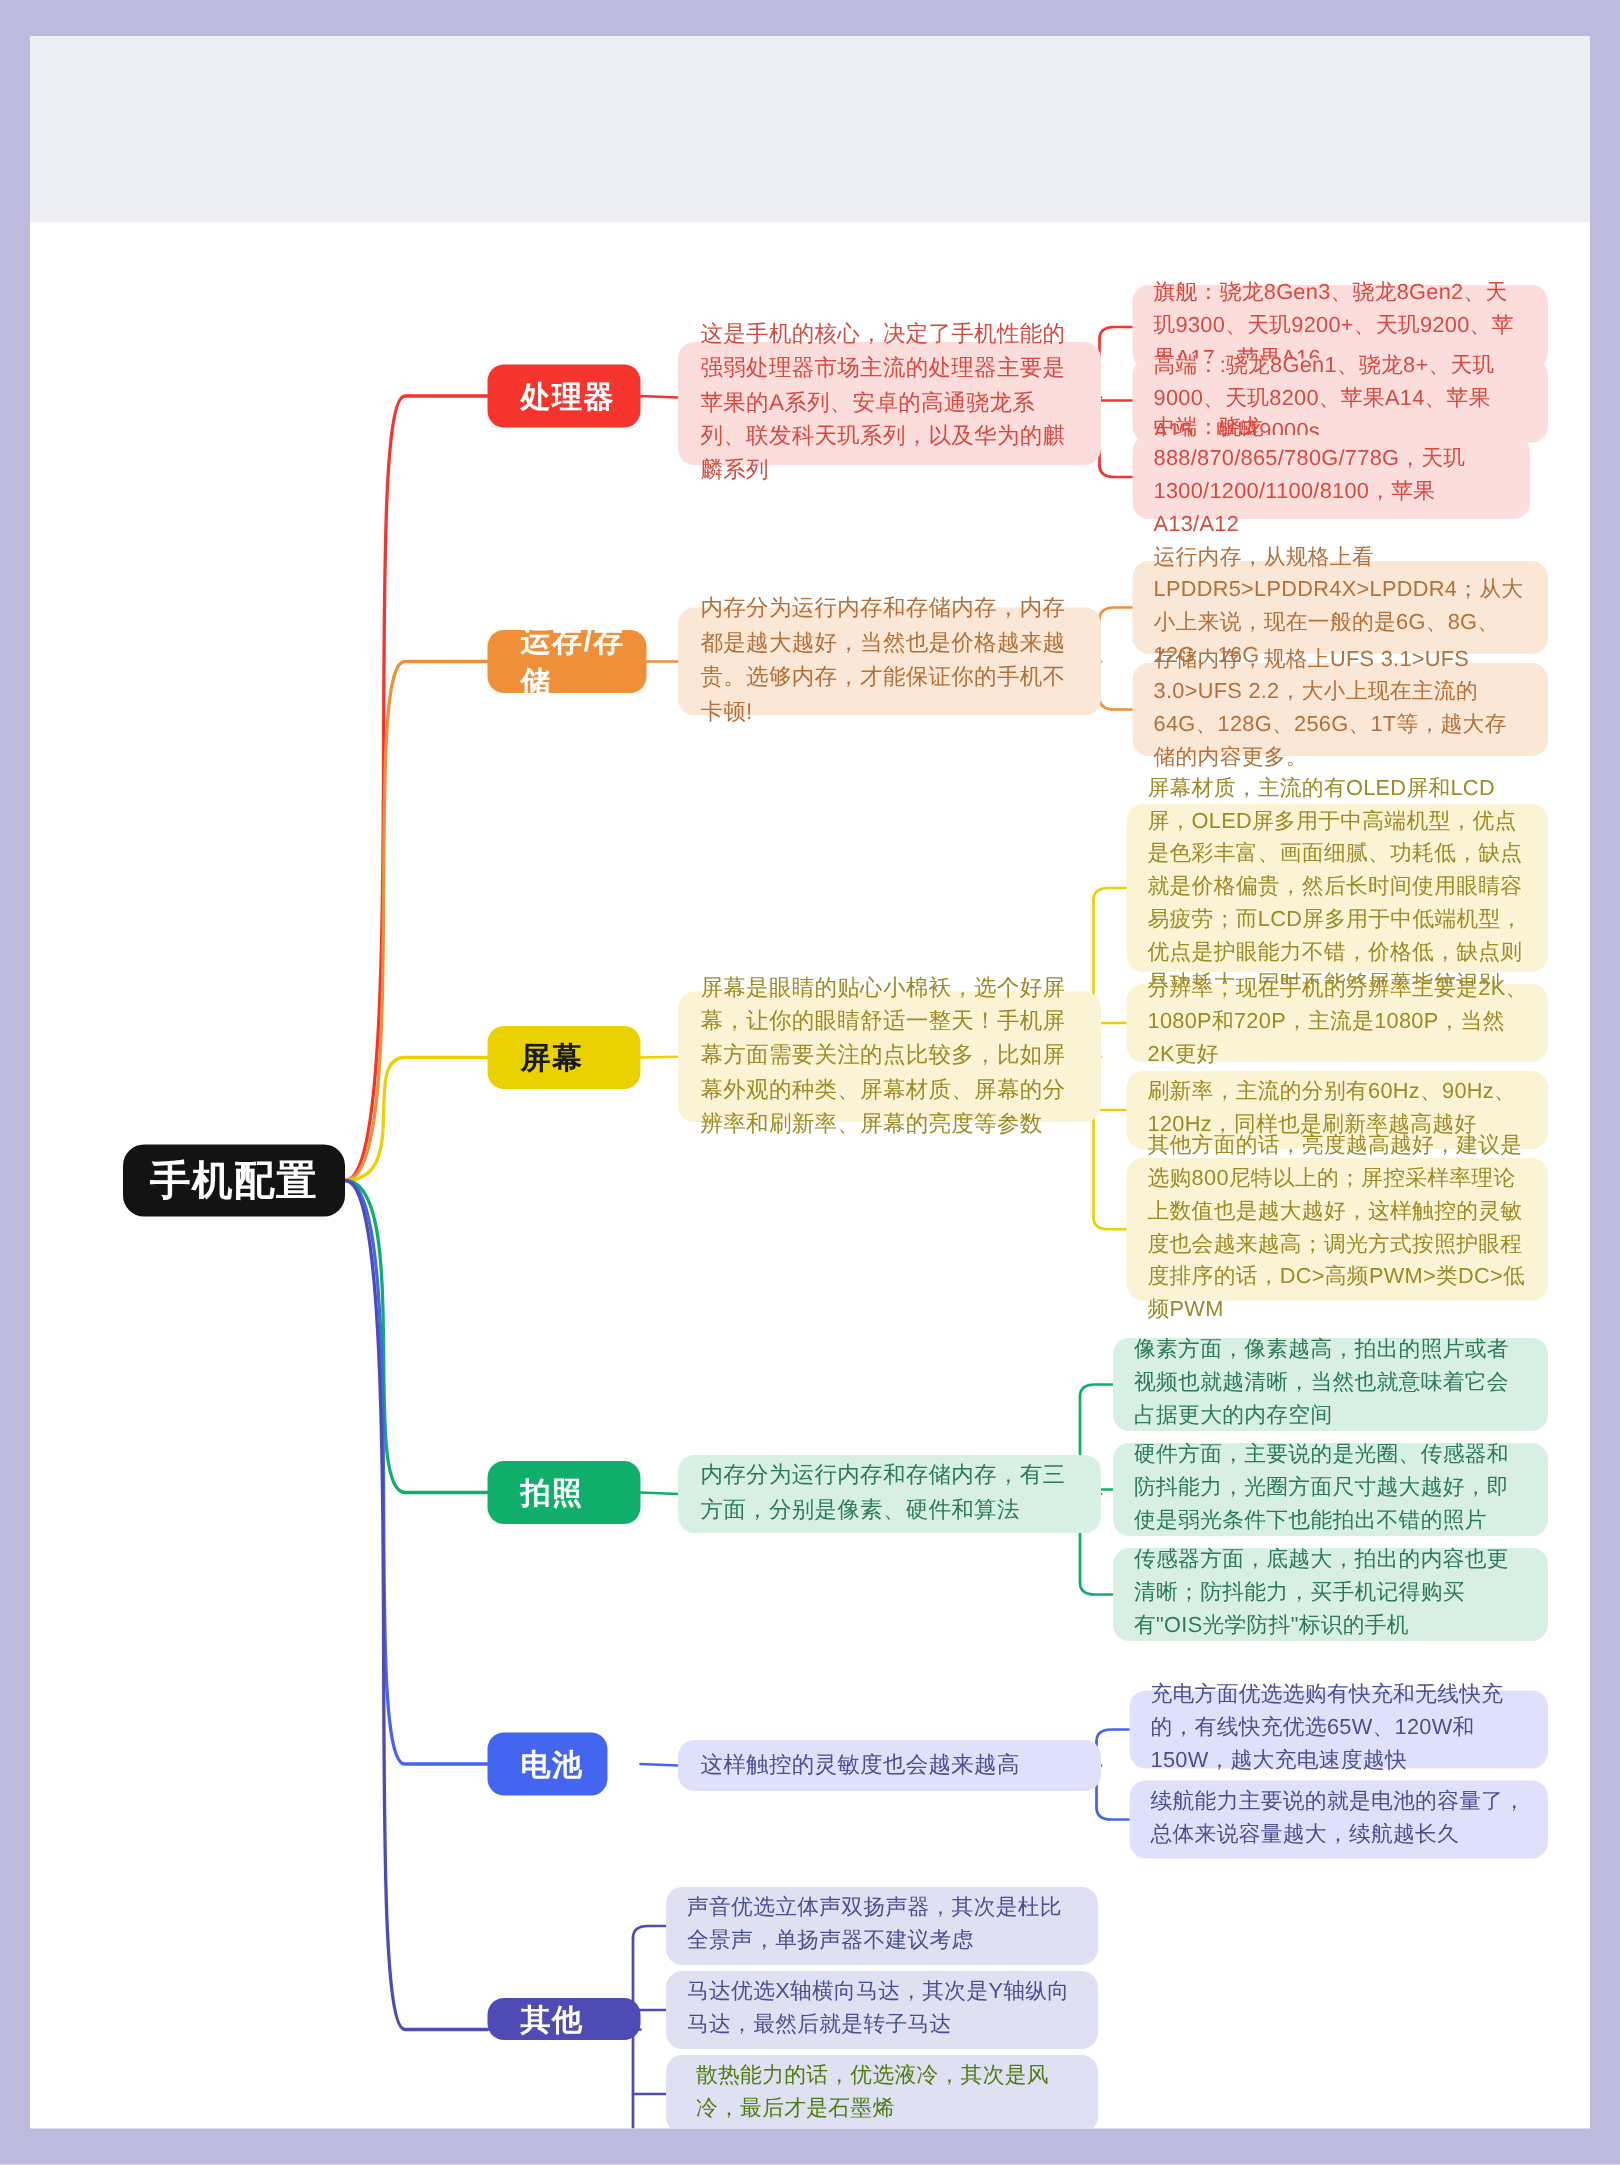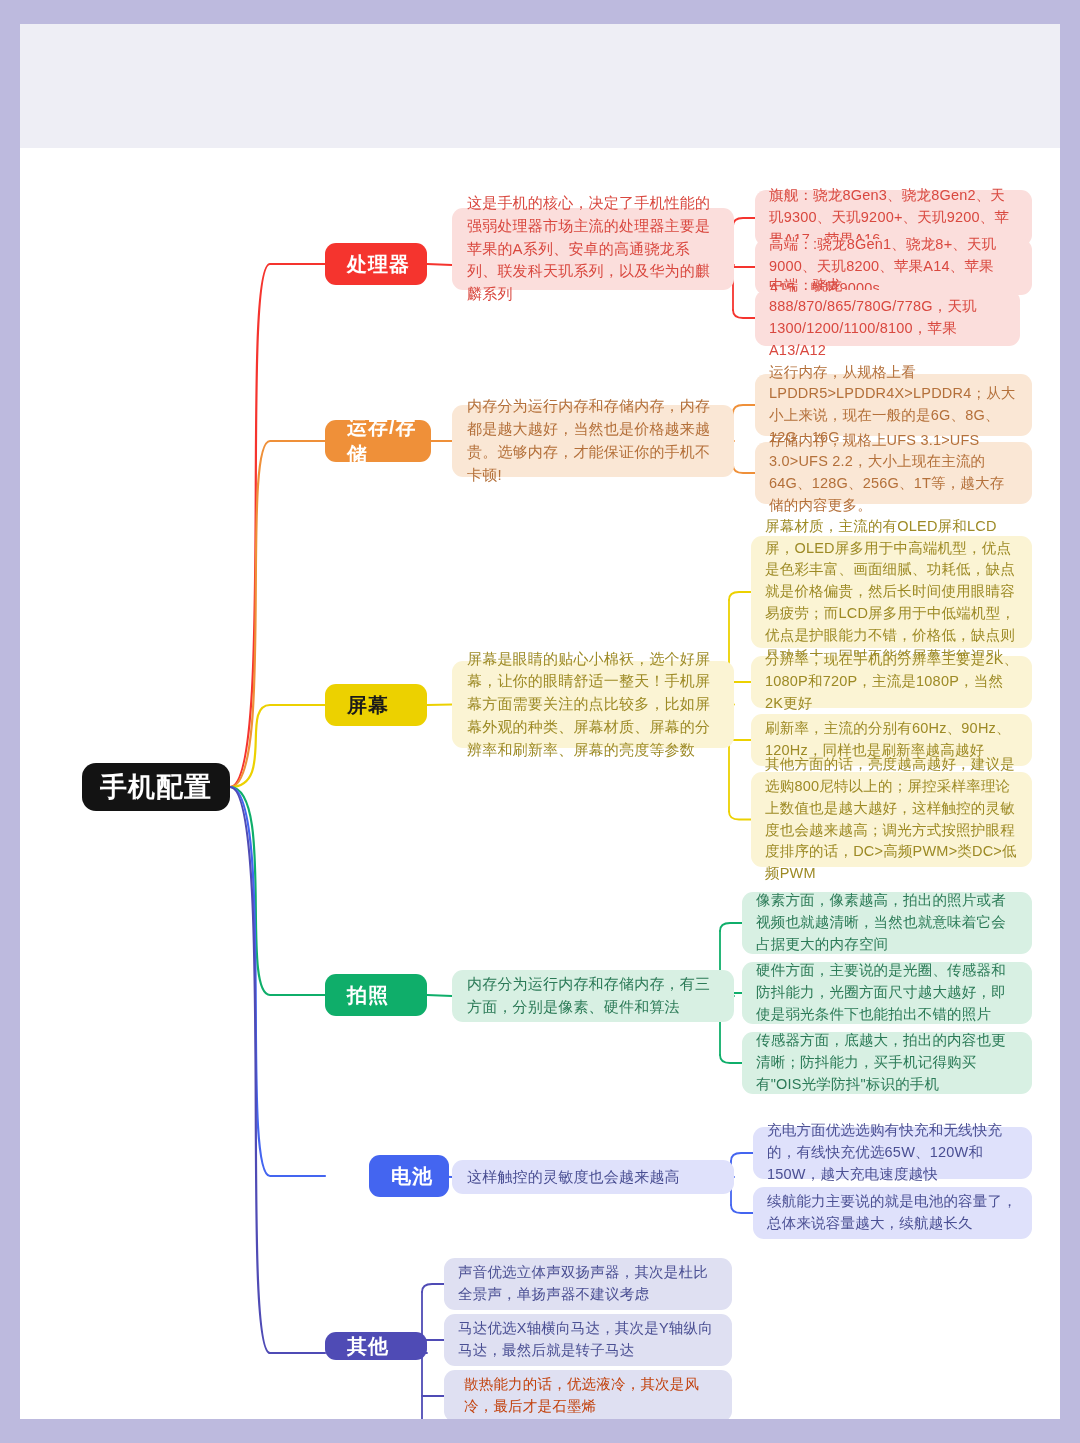--- a/index.html
+++ b/index.html
@@ -124,21 +124,21 @@
       <path d="M 402 1411 Q 402 1419 412 1419 L 424 1419" fill="none" stroke="#4f4bb5" stroke-width="1.8" stroke-linecap="round"></path>
     </svg>
 
   <div id="nodes-layer">
       <div class="root-node" style="left: 62px; top: 739px; width: 148px; height: 48px;">
         <span>手机配置</span>
       </div>
       <div class="badge" style="left: 305px; top: 219px; width: 102px; height: 42px; background: rgb(245, 52, 46); color: rgb(255, 255, 255);">
         <span>处理器</span>
       </div>
-      <div class="desc" style="left: 432px; top: 184px; width: 282px; height: 82px; background: rgb(251, 222, 220); color: rgb(217, 72, 63); justify-content: flex-end;">
+      <div class="desc" style="left: 432px; top: 204px; width: 282px; height: 82px; background: rgb(251, 222, 220); color: rgb(217, 72, 63); justify-content: flex-end;">
         <span>这是手机的核心，决定了手机性能的强弱处理器市场主流的处理器主要是苹果的A系列、安卓的高通骁龙系列、联发科天玑系列，以及华为的麒麟系列</span>
       </div>
       <div class="leaf" style="left: 735px; top: 166px; width: 277px; height: 56px; background: rgb(251, 222, 220); color: rgb(217, 72, 63);">
         <span>旗舰：骁龙8Gen3、骁龙8Gen2、天玑9300、天玑9200+、天玑9200、苹果A17、苹果A16</span>
       </div>
       <div class="leaf" style="left: 735px; top: 215px; width: 277px; height: 56px; background: rgb(251, 222, 220); color: rgb(217, 72, 63);">
         <span>高端：:骁龙8Gen1、骁龙8+、天玑9000、天玑8200、苹果A14、苹果A15、麒麟9000s</span>
       </div>
       <div class="leaf" style="left: 735px; top: 266px; width: 265px; height: 56px; background: rgb(251, 222, 220); color: rgb(217, 72, 63);">
         <span>中端：骁龙888/870/865/780G/778G，天玑1300/1200/1100/8100，苹果A13/A12</span>
@@ -181,39 +181,39 @@
       </div>
       <div class="leaf" style="left: 722px; top: 868px; width: 290px; height: 62px; background: rgb(216, 240, 227); color: rgb(43, 122, 87);">
         <span>像素方面，像素越高，拍出的照片或者视频也就越清晰，当然也就意味着它会占据更大的内存空间</span>
       </div>
       <div class="leaf" style="left: 722px; top: 938px; width: 290px; height: 62px; background: rgb(216, 240, 227); color: rgb(43, 122, 87);">
         <span>硬件方面，主要说的是光圈、传感器和防抖能力，光圈方面尺寸越大越好，即使是弱光条件下也能拍出不错的照片</span>
       </div>
       <div class="leaf" style="left: 722px; top: 1008px; width: 290px; height: 62px; background: rgb(216, 240, 227); color: rgb(43, 122, 87);">
         <span>传感器方面，底越大，拍出的内容也更清晰；防抖能力，买手机记得购买有"OIS光学防抖"标识的手机</span>
       </div>
-      <div class="badge" style="left: 305px; top: 1131px; width: 80px; height: 42px; background: rgb(68, 101, 240); color: rgb(255, 255, 255); margin-left: 44px;">
+      <div class="badge" style="left: 305px; top: 1131px; width: 80px; height: 42px; background: rgb(68, 101, 240); color: rgb(255, 255, 255);">
         <span>电池</span>
       </div>
       <div class="desc" style="left: 432px; top: 1136px; width: 282px; height: 34px; background: rgb(223, 225, 251); color: rgb(74, 79, 147);">
         <span>这样触控的灵敏度也会越来越高</span>
       </div>
       <div class="leaf" style="left: 733px; top: 1103px; width: 279px; height: 52px; background: rgb(223, 225, 251); color: rgb(74, 79, 147);">
         <span>充电方面优选选购有快充和无线快充的，有线快充优选65W、120W和150W，越大充电速度越快</span>
       </div>
       <div class="leaf" style="left: 733px; top: 1163px; width: 279px; height: 52px; background: rgb(223, 225, 251); color: rgb(74, 79, 147);">
         <span>续航能力主要说的就是电池的容量了，总体来说容量越大，续航越长久</span>
       </div>
       <div class="badge" style="left: 305px; top: 1308px; width: 102px; height: 28px; background: rgb(79, 75, 181); color: rgb(255, 255, 255);">
         <span>其他</span>
       </div>
       <div class="leaf" style="left: 424px; top: 1234px; width: 288px; height: 52px; background: rgb(223, 224, 242); color: rgb(74, 79, 147);">
         <span>声音优选立体声双扬声器，其次是杜比全景声，单扬声器不建议考虑</span>
       </div>
       <div class="leaf" style="left: 424px; top: 1290px; width: 288px; height: 52px; background: rgb(223, 224, 242); color: rgb(74, 79, 147);">
         <span>马达优选X轴横向马达，其次是Y轴纵向马达，最然后就是转子马达</span>
       </div>
-      <div class="leaf" style="left: 424px; top: 1346px; width: 288px; height: 52px; background: rgb(223, 224, 242); color: #c2410c; padding-left: 20px;">
+      <div class="leaf" style="left: 424px; top: 1346px; width: 288px; height: 52px; background: rgb(223, 224, 242); color: #4d7c0f; padding-left: 20px;">
         <span>散热能力的话，优选液冷，其次是风冷，最后才是石墨烯</span>
       </div>
     </div>
 
 </div>
 
 </body></html>

